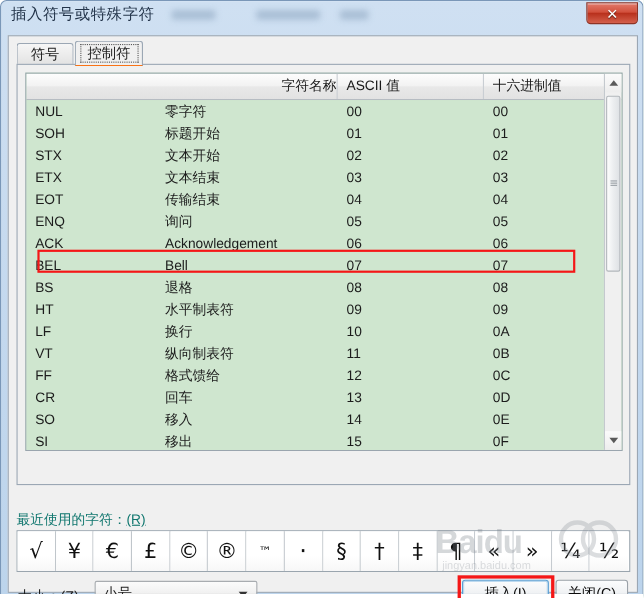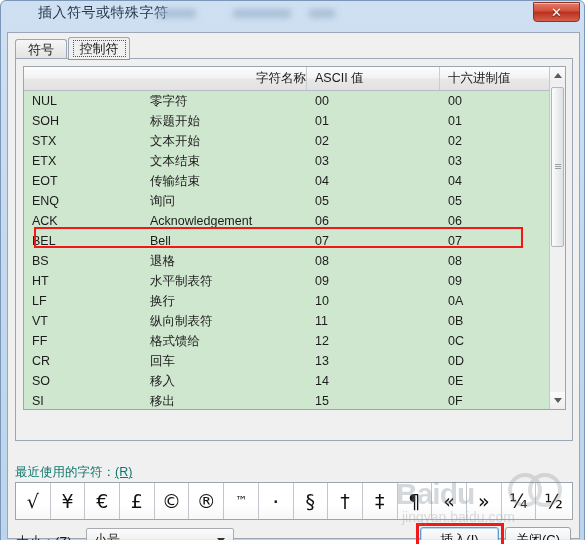--- a/index.html
+++ b/index.html
@@ -31,21 +31,20 @@
     width: 585px; height: 28px;
     box-sizing: border-box;
   }
   #title-text {
     position: absolute;
     left: 9px; top: 3px;
     font-size: 14px;
     color: #23344a;
     letter-spacing: .5px;
     white-space: nowrap;
-    margin-left: 28px;
   }
   .blur-block {
     position: absolute;
     top: 8px;
     height: 9px;
     background: #9db4cc;
     filter: blur(3px);
     opacity: .75;
     border-radius: 2px;
   }
@@ -376,21 +375,21 @@
     left: 0; top: 6px;
     font-size: 30px;
     font-weight: bold;
     color: #777f88;
     letter-spacing: -1px;
     white-space: nowrap;
   }
   #wm-sub {
     position: absolute;
     left: 6px; top: 38px;
-    font-size: 14px;
+    font-size: 10px;
     color: #8b9199;
     white-space: nowrap;
   }
   #wm-ring {
     position: absolute;
     left: 112px; top: 2px;
     width: 26px; height: 26px;
     border: 4px solid #8b9199;
     border-radius: 50%;
   }

